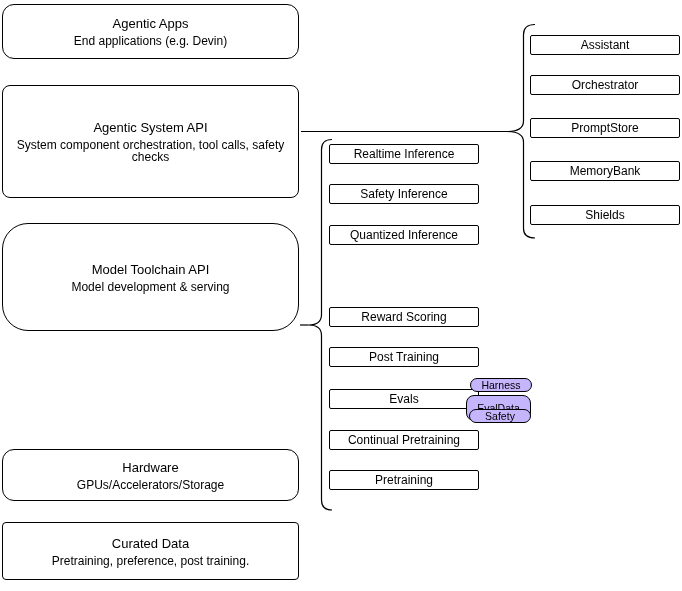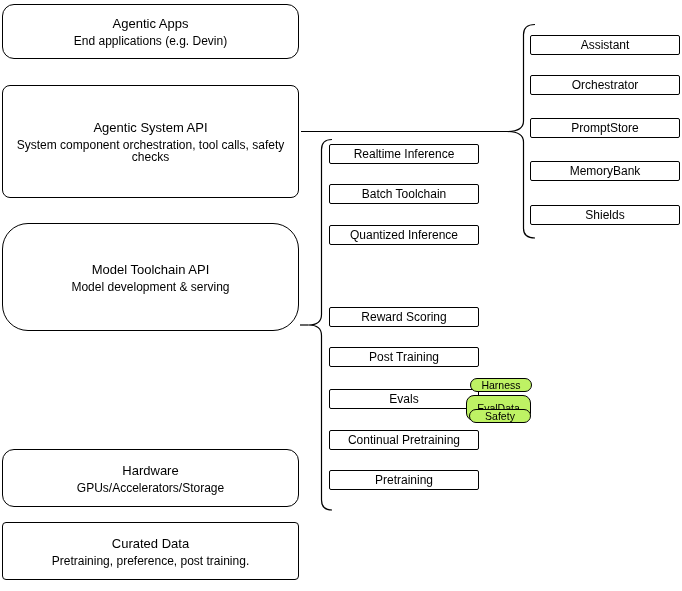--- a/index.html
+++ b/index.html
@@ -51,21 +51,21 @@
     text-align: center;
     z-index: 2;
   }
   .mbox { left: 329px; }
   .rbox { left: 530px; }
   .pill {
     position: absolute;
     box-sizing: border-box;
     border: 1px solid #000000;
     border-radius: 8px;
-    background: #bef264;
+    background: #c4b5fd;
     display: flex;
     align-items: center;
     justify-content: center;
     font-size: 10.5px;
     z-index: 3;
   }
 </style>
 </head>
 <body>
 
@@ -91,35 +91,35 @@
     <div class="ltitle">Agentic System API</div>
     <div class="lsub">System component orchestration, tool calls, safety checks</div>
   </div>
 
   <div class="lbox" style="top:223px;height:108px;border-radius:26px">
     <div class="ltitle">Model Toolchain API</div>
     <div class="lsub">Model development &amp; serving</div>
   </div>
 
 
-  <div class="lbox" style="top:449px;height:58px;border-radius:12px">
+  <div class="lbox" style="top:449px;height:52px;border-radius:12px">
     <div class="ltitle">Hardware</div>
     <div class="lsub">GPUs/Accelerators/Storage</div>
   </div>
 
   <div class="lbox" style="top:522px;height:58px;border-radius:4px">
     <div class="ltitle">Curated Data</div>
     <div class="lsub">Pretraining, preference, post training.</div>
   </div>
 
   <div class="mbox" style="top:144px">
     <span>Realtime Inference</span>
   </div>
   <div class="mbox" style="top:184px">
-    <span>Batch Toolchain</span>
+    <span>Safety Inference</span>
   </div>
   <div class="mbox" style="top:225px">
     <span>Quantized Inference</span>
   </div>
   <div class="mbox" style="top:307px">
     <span>Reward Scoring</span>
   </div>
   <div class="mbox" style="top:347px">
     <span>Post Training</span>
   </div>

